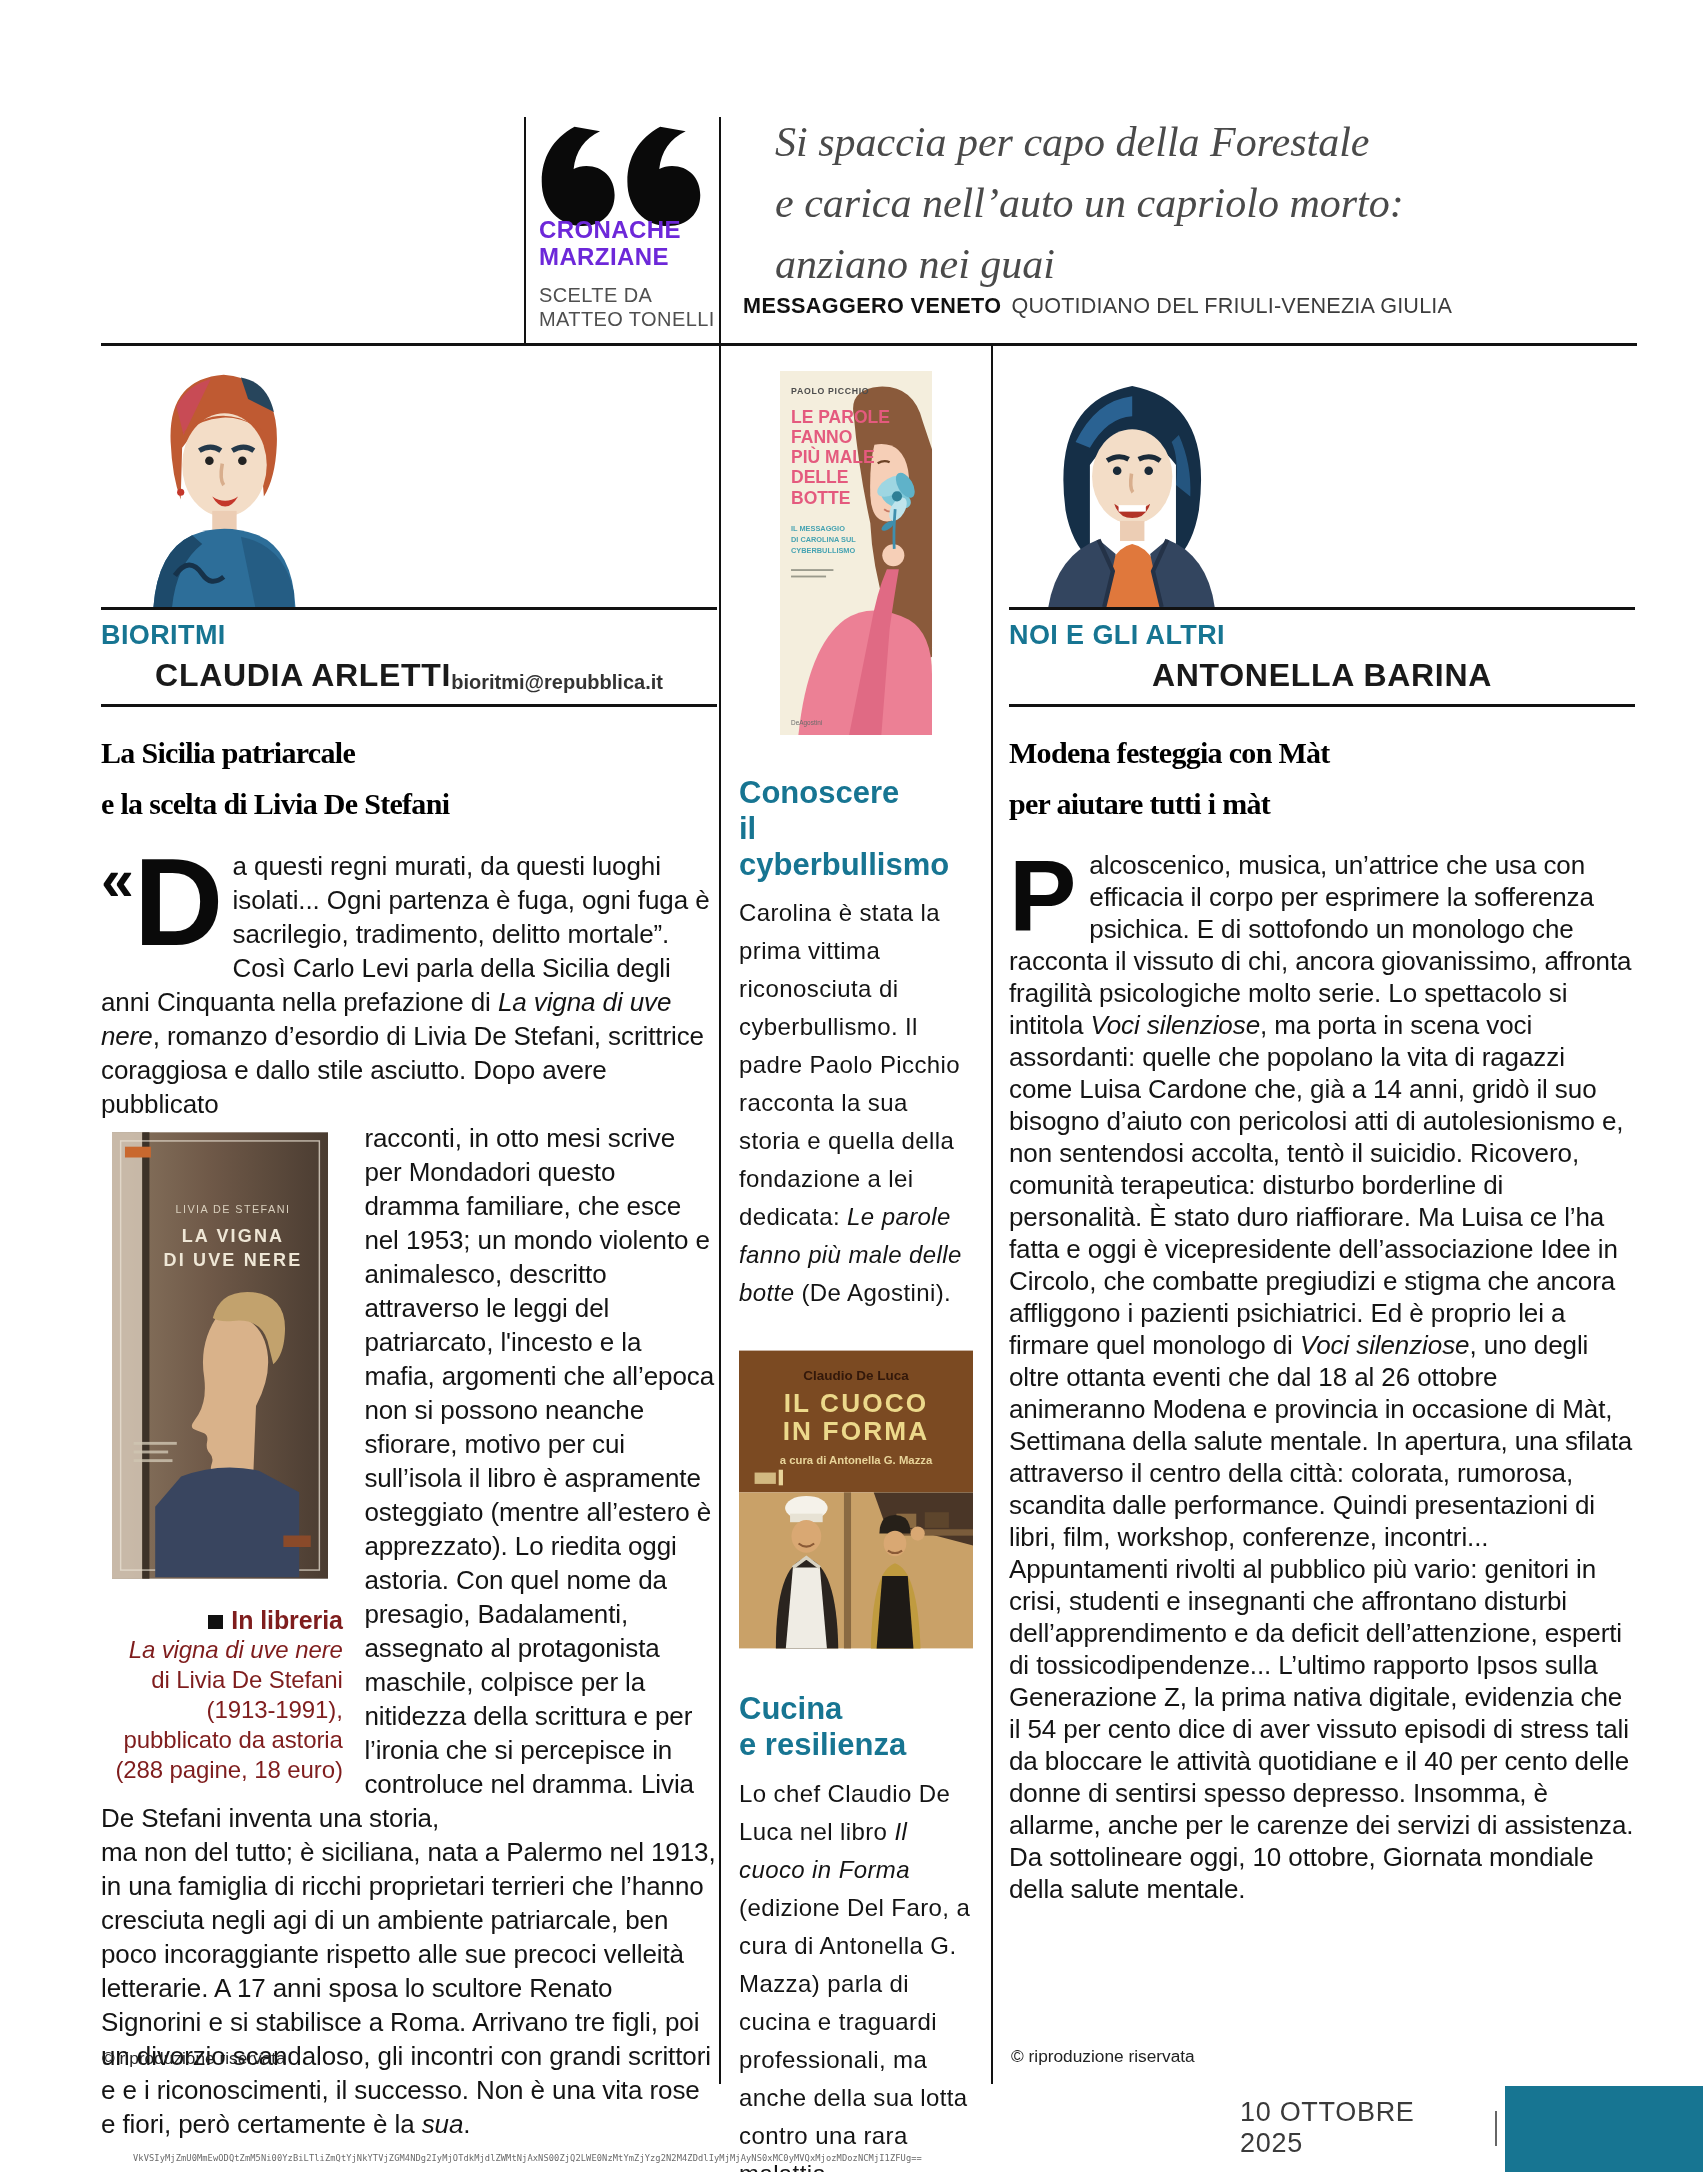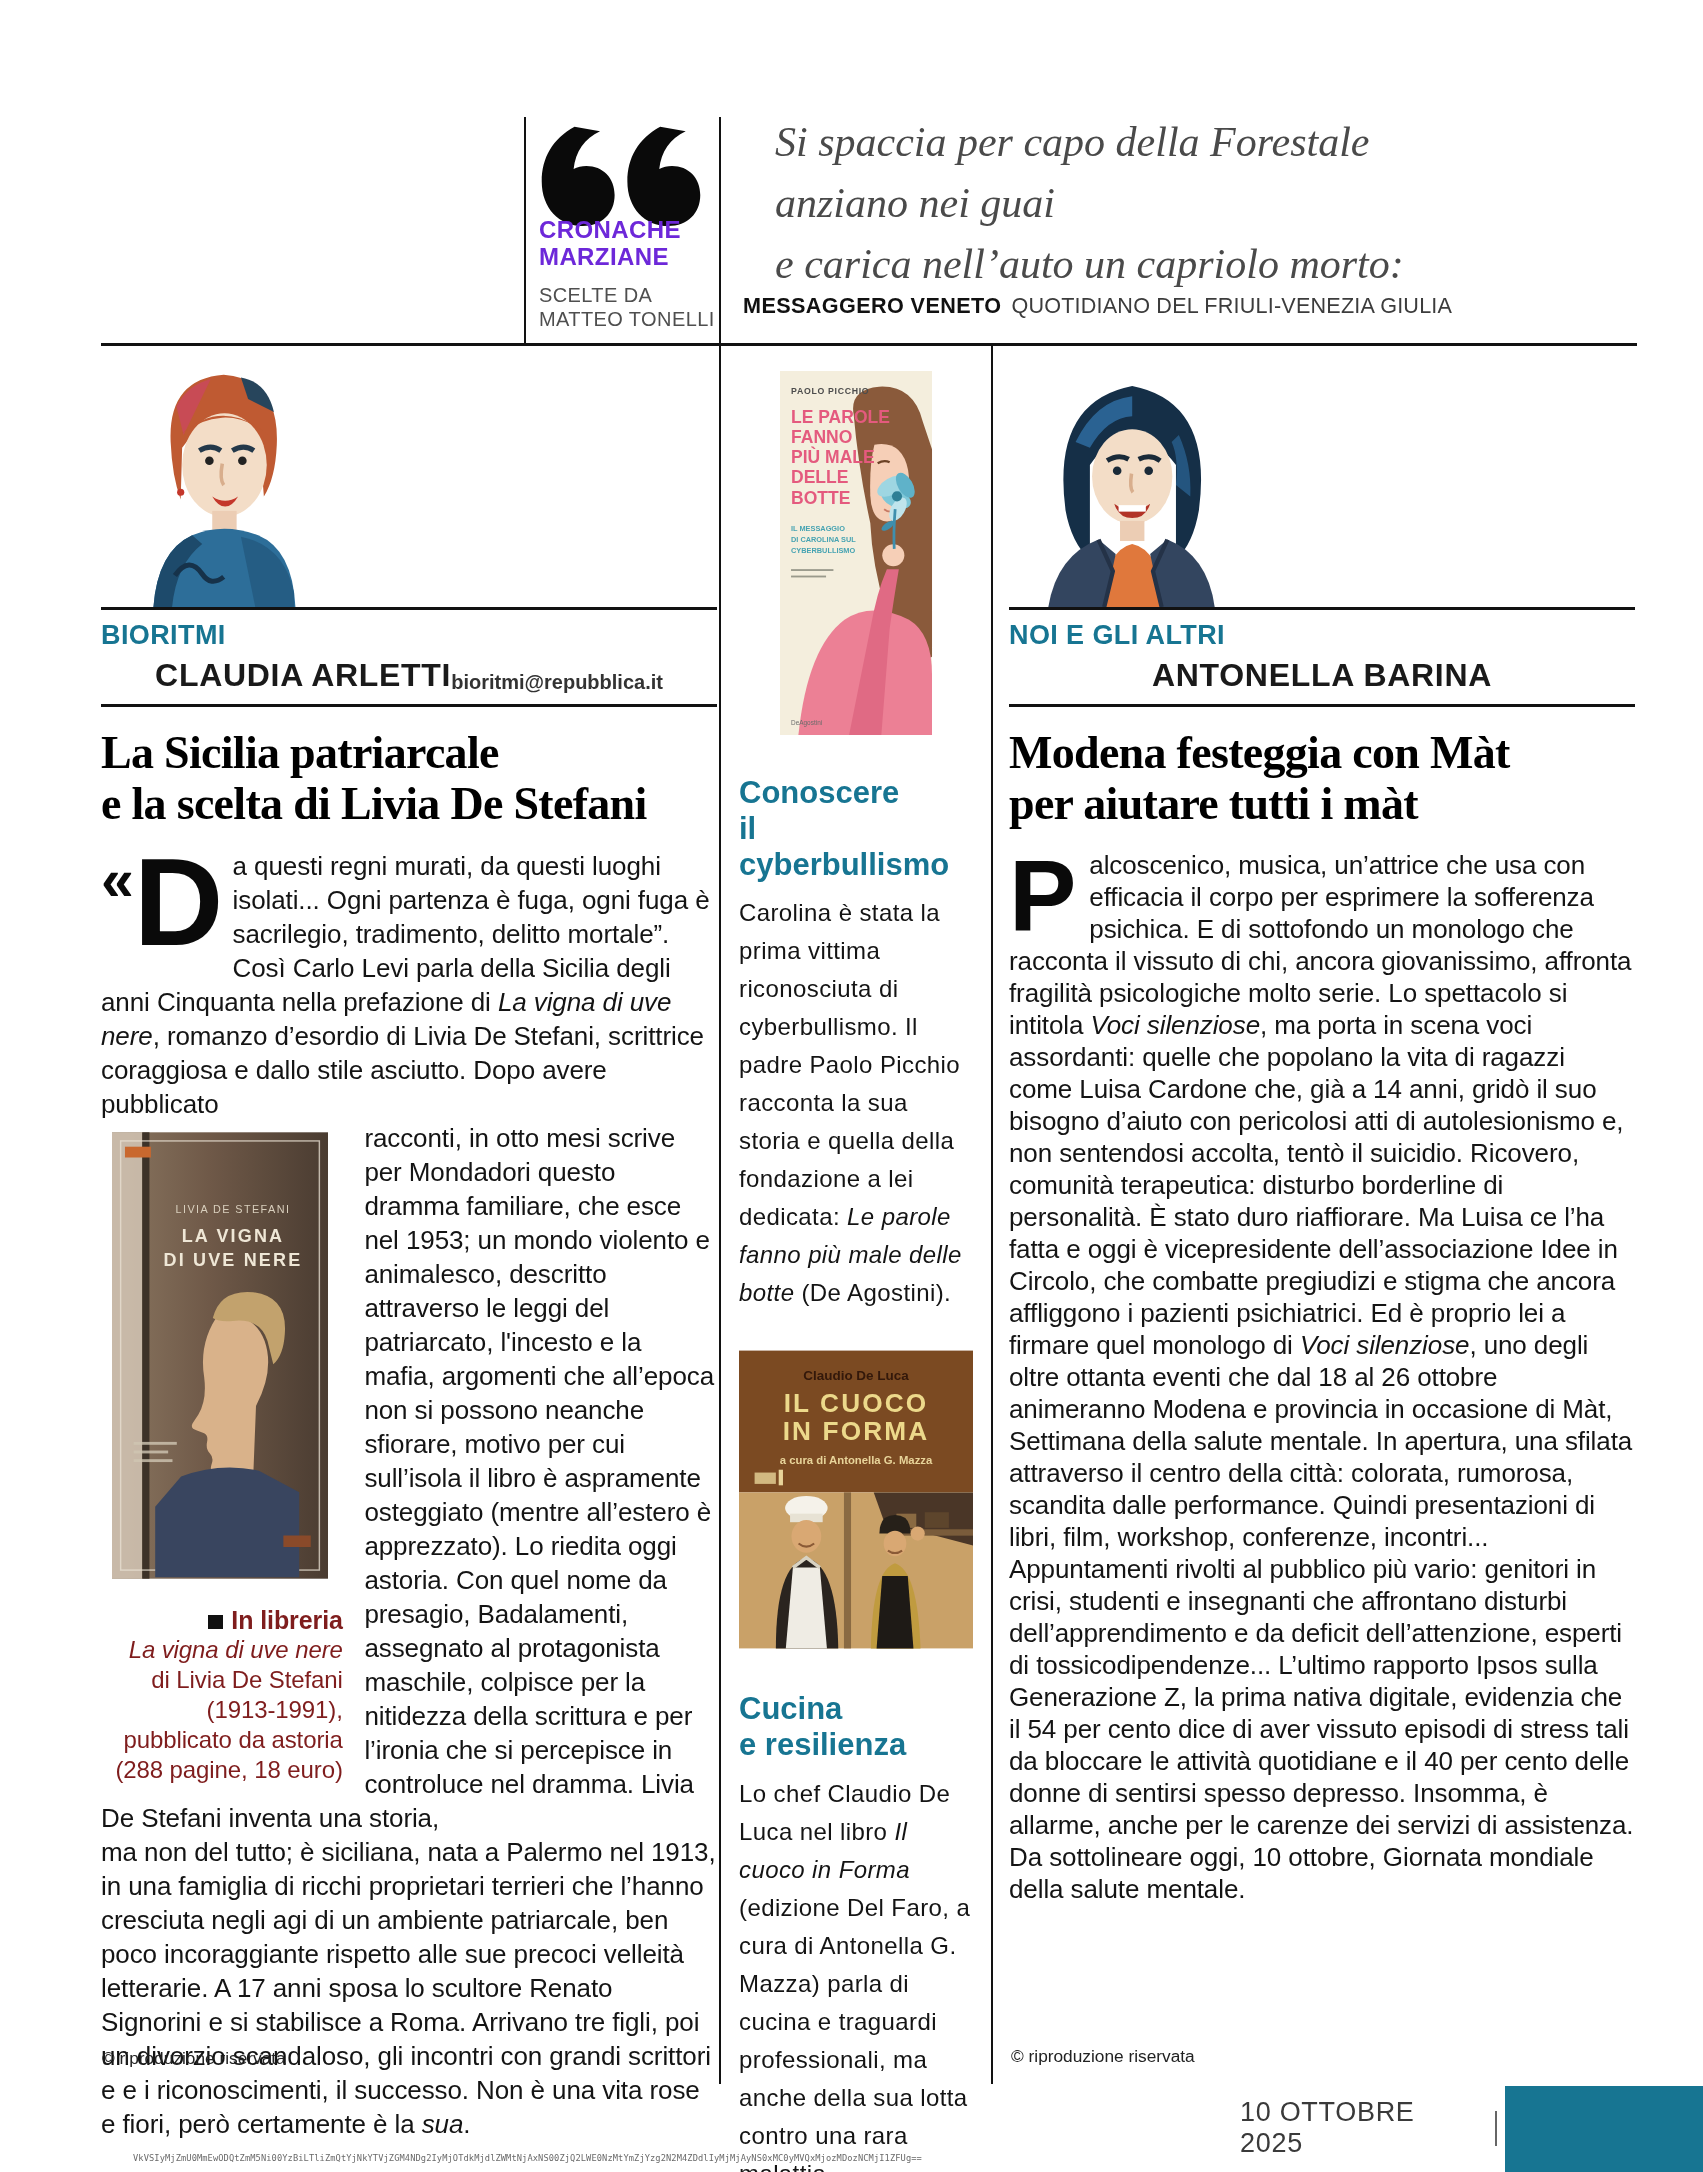--- a/index.html
+++ b/index.html
@@ -25,21 +25,21 @@
   .col3{left:1009px;width:626px;}
 
   .avatar{display:block;}
   .avatar1{width:180px;height:251px;margin-left:32px;}
   .avatar2{width:187px;height:251px;margin-left:29px;}
   .rule{height:2.9px;background:#121212;}
   .kicker{color:#177592;font-weight:bold;font-size:27px;letter-spacing:0.4px;margin-top:10px;}
   .byline-row{display:flex;justify-content:center;align-items:flex-end;margin-top:5.8px;margin-bottom:10px;font-weight:bold;}
   .byline{font-size:32px;letter-spacing:0.7px;color:#1a1a1a;}
   .email{font-size:20px;color:#333;text-decoration:none;}
-  .headline{font-family:"Liberation Serif",serif;font-weight:bold;font-size:46px;line-height:51px;
+  .headline{font-family:"Liberation Serif",serif;font-weight:bold;font-size:30px;line-height:51px;
         letter-spacing:-0.7px;color:#000;margin-top:20px;}
   .body-txt{font-size:26px;line-height:34px;letter-spacing:-0.1px;color:#141414;margin-top:20px;}
   .body-txt i, .caption i, .body2 i{font-style:italic;}
 
   .dc-group{float:left;display:flex;align-items:flex-start;margin:5.8px 11.5px 0 0;}
   .dc-quote{font-size:59px;line-height:0.9;font-weight:bold;color:#0a0a0a;}
   .dc-letter{font-size:124px;line-height:0.78;font-weight:bold;color:#0a0a0a;letter-spacing:-2.2px;}
   .dc-letter3{float:left;font-size:101px;line-height:0.82;font-weight:bold;color:#0a0a0a;margin:5.8px 13px 0 0;}
 
   .book-fig{float:left;width:231px;margin:11.5px 21.6px 7.2px 10.8px;}
@@ -89,22 +89,22 @@
     <div>CRONACHE</div>
     <div>MARZIANE</div>
   </div>
   <div class="curator">
     <div>SCELTE DA</div>
     <div>MATTEO TONELLI</div>
   </div>
 
   <div class="quote-text">
     <div>Si spaccia per capo della Forestale</div>
+    <div>e carica nell’auto un capriolo morto:</div>
     <div>anziano nei guai</div>
-    <div>e carica nell’auto un capriolo morto:</div>
   </div>
   <div class="source-line">
     <b>MESSAGGERO VENETO</b><span>QUOTIDIANO DEL FRIULI-VENEZIA GIULIA</span>
   </div>
 
   <div class="header-rule"></div>
   <div class="divider" style="left:991px;top:346px;height:1738px;"></div>
 
   <div class="col col1">
 

